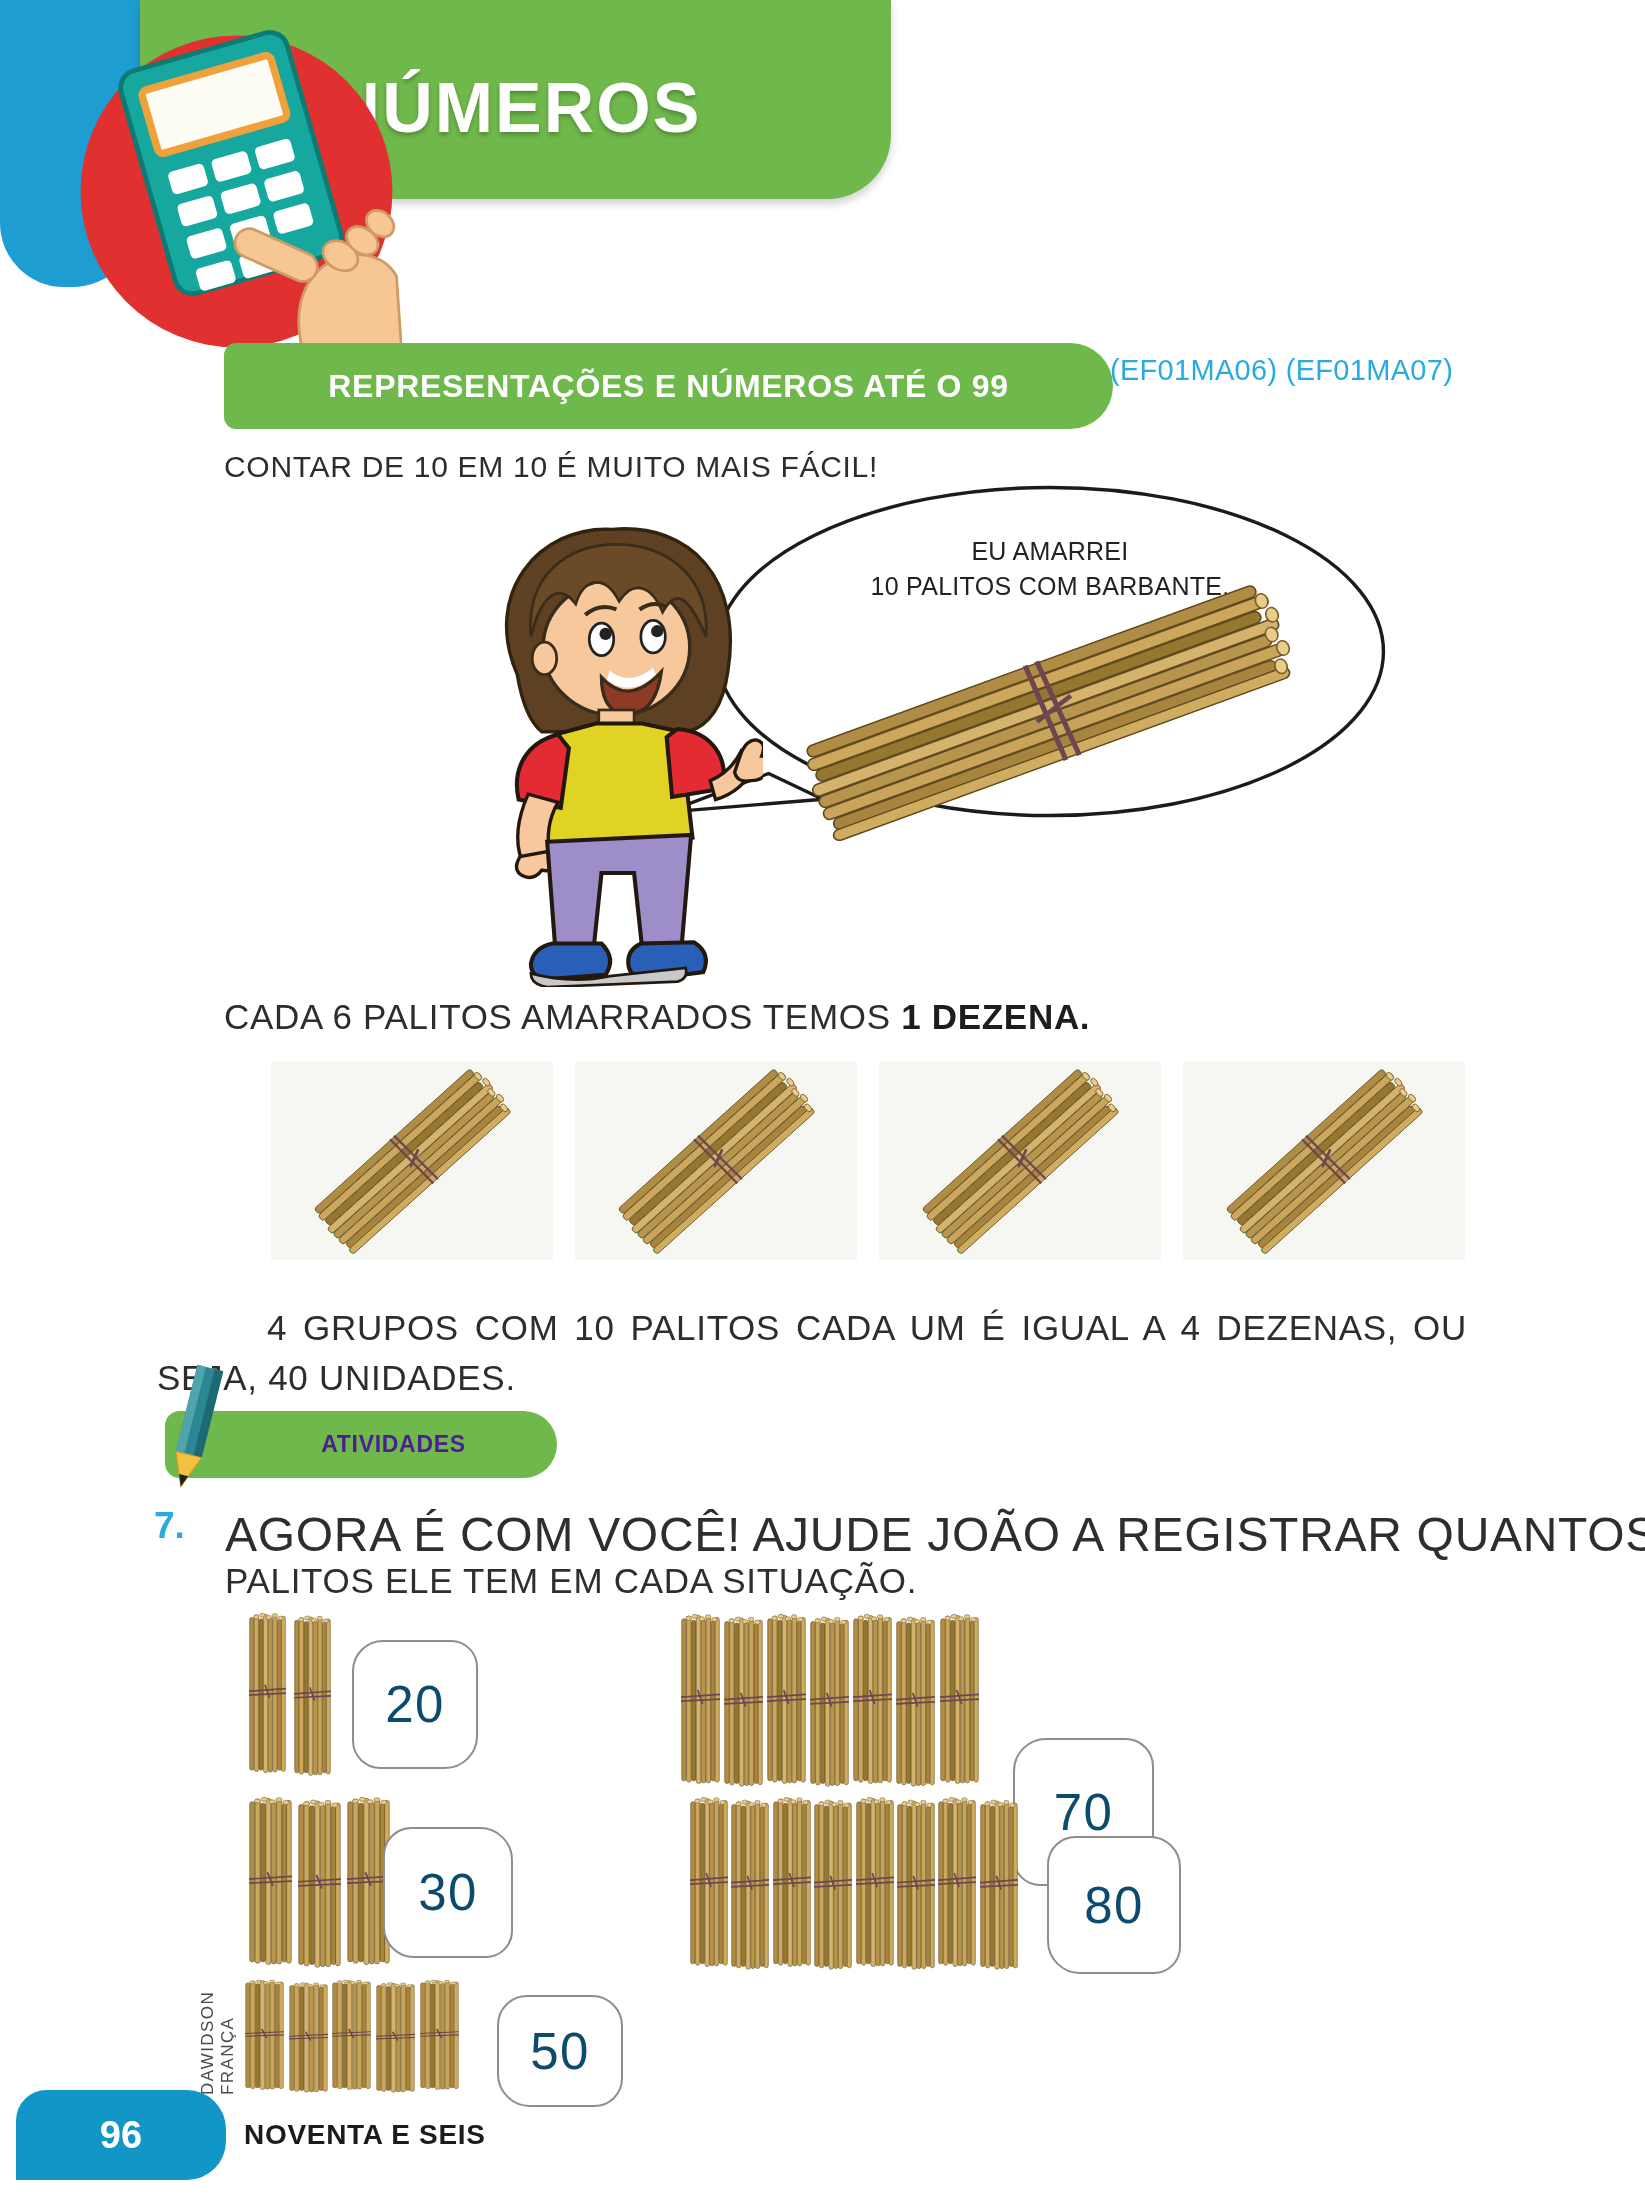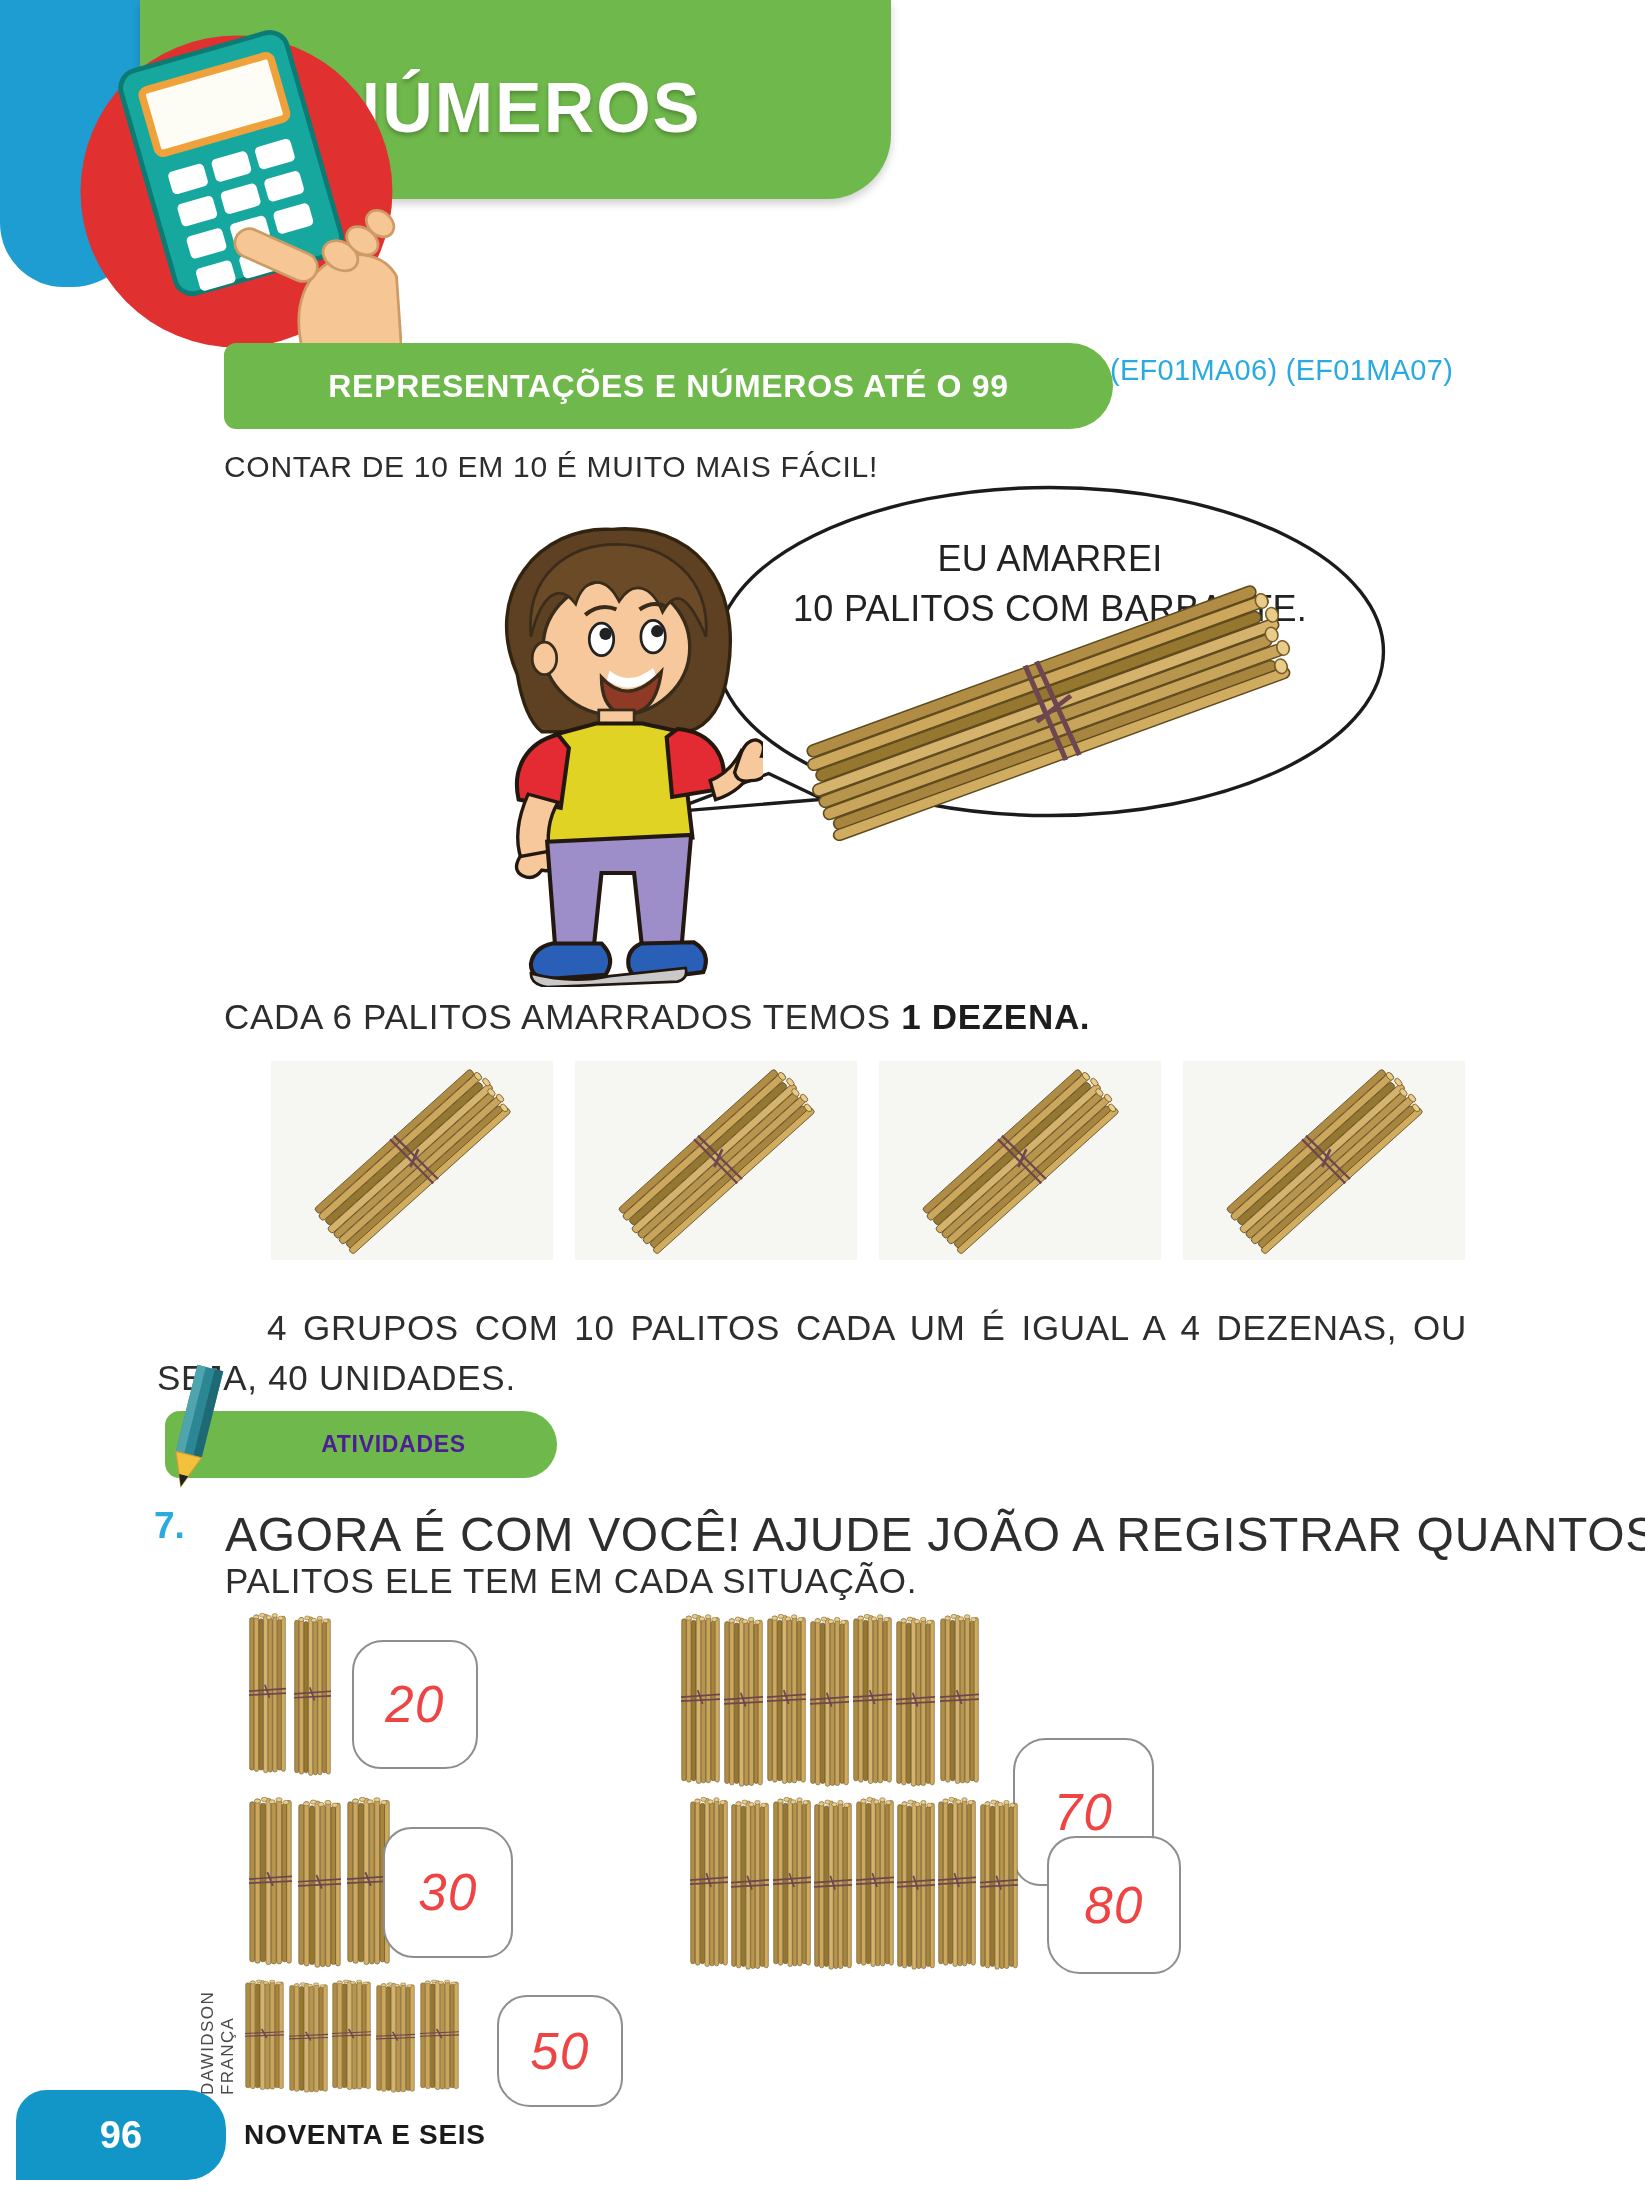--- a/index.html
+++ b/index.html
@@ -23,21 +23,21 @@
   .section-pill{left:224px;top:343px;width:889px;height:86px;background:#6FB84B;
     border-radius:12.2px 43px 43px 12.2px;display:flex;align-items:center;justify-content:center;}
   .section-pill span{font-size:32px;font-weight:800;color:#ffffff;letter-spacing:0.7px;}
   .codes{left:1110px;top:348px;font-size:29px;line-height:1.55;color:#29ABE2;letter-spacing:0.3px;}
 
   .intro{left:224px;top:450px;font-size:30px;letter-spacing:0.7px;color:#2d2d2d;}
 
   
   .boy{left:459px;top:509px;width:304px;height:478px;}
   .bubble-svg{left:650px;top:482px;width:766px;height:381px;}
-  .bubble-text{left:779px;top:534px;width:542px;text-align:center;font-size:36px;
+  .bubble-text{left:779px;top:534px;width:542px;text-align:center;font-size:25px;
     line-height:1.4;color:#222;letter-spacing:0.3px;}
   .bubble-bundle{left:995px;top:458px;width:103px;height:509px;transform:rotate(70deg);}
   .bubble-bundle svg{width:100%;height:100%;}
 
   
   .lesson{left:224px;top:997px;font-size:35px;letter-spacing:0.7px;color:#2d2d2d;}
   .lesson b{font-weight:800;color:#1d1d1d;}
   .panels{left:271px;top:1061px;display:flex;gap:22px;}
   .panel{width:282px;height:199px;background:#F6F6F3;display:flex;align-items:center;
     justify-content:center;overflow:hidden;}
@@ -62,21 +62,21 @@
   .bundle-row{display:flex;align-items:flex-end;}
   .bundle-row svg{flex:0 0 auto;}
   .g20{left:249px;top:1615px;gap:8.1px;} .g20 svg{width:37px;height:163px;}
   .g30{left:249px;top:1799px;gap:6.1px;}  .g30 svg{width:43px;height:171px;}
   .g50{left:245px;top:1982px;gap:4.7px;}  .g50 svg{width:39px;height:112px;}
   .g70{left:681px;top:1616px;gap:4.1px;} .g70 svg{width:39px;height:173px;}
   .g80{left:690px;top:1799px;gap:3.4px;} .g80 svg{width:38px;height:173px;}
   .bundle-row svg:nth-child(odd){transform:translateY(-2.7px);}
 
   .answer-box{background:#fff;border:2.4px solid #8E8E8E;display:flex;align-items:center;
-    justify-content:center;font-size:51px;color:#ef4444;letter-spacing:1.4px;font-style:italic;}
+    justify-content:center;font-size:51px;color:#0c4a6e;letter-spacing:1.4px;}
   .box20{left:352px;top:1640px;width:122px;height:125px;border-radius:31px 27px 33px 28.5px;}
   .box30{left:383px;top:1827px;width:126px;height:127px;border-radius:28.5px 33px 27px 31px;}
   .box50{left:497px;top:1995px;width:122px;height:108px;border-radius:30px 31px 28.5px 33px;}
   .box70{left:1013px;top:1738px;width:137px;height:144px;border-radius:33px 28.5px 31px 27px;}
   .box80{left:1047px;top:1836px;width:130px;height:134px;border-radius:28.5px 31px 27px 33px;}
 
   .credit{left:198px;top:2095px;transform:rotate(-90deg);transform-origin:left top;
     font-size:17px;color:#4a4a4a;letter-spacing:1.4px;line-height:1.2;white-space:nowrap;}
 
   

